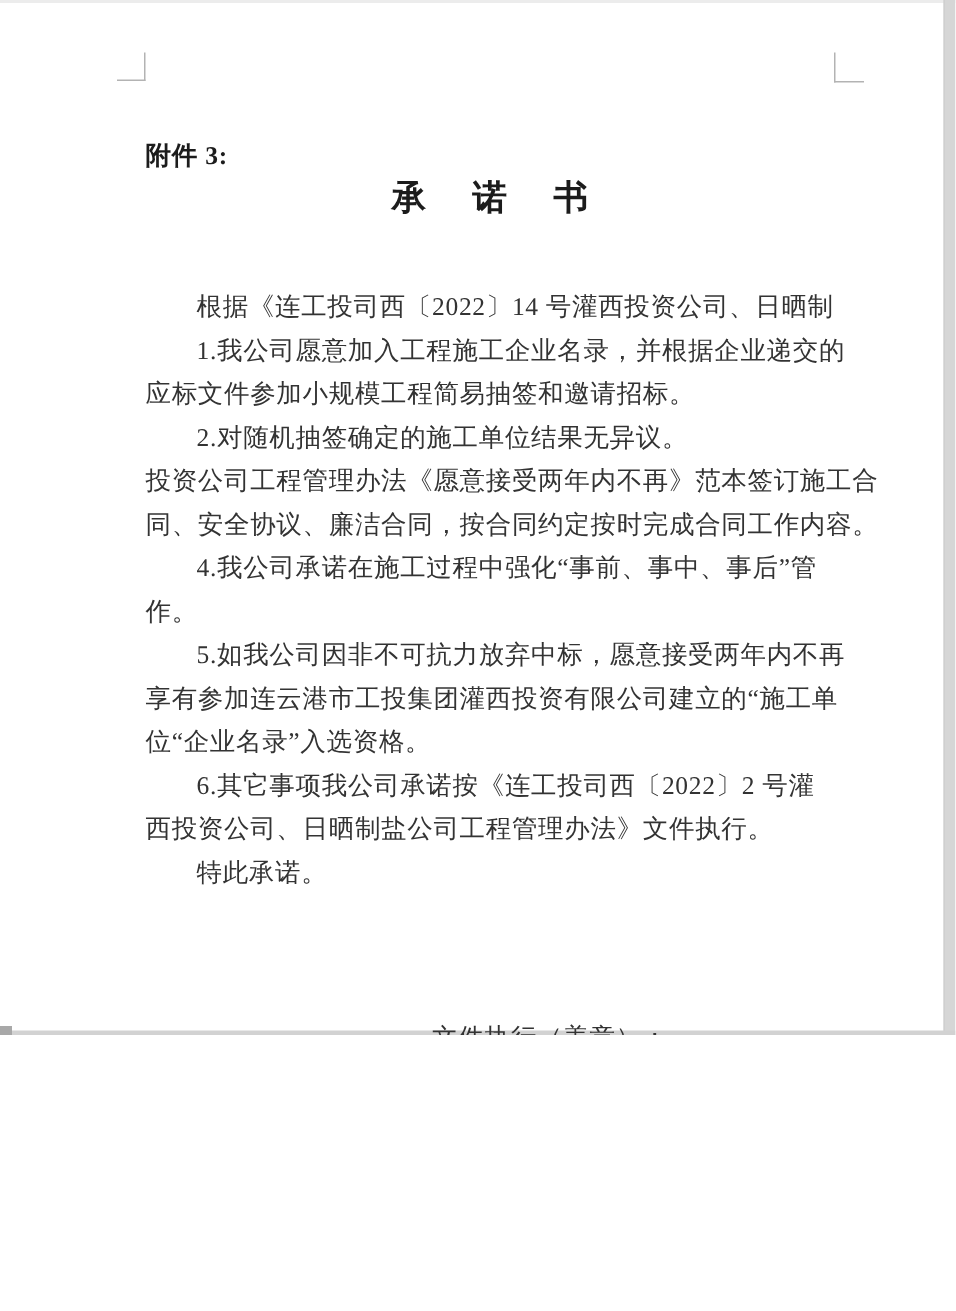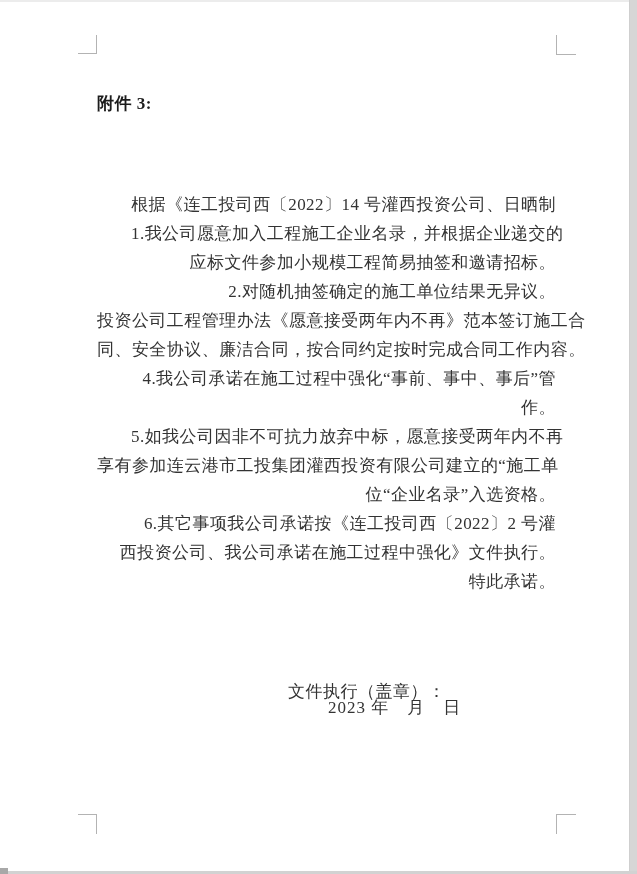--- a/index.html
+++ b/index.html
@@ -9,21 +9,21 @@
     --edge:#d6d6d6;
   }
   html,body{margin:0;padding:0;}
   body{
     width:637px;height:874px;
     background:#ffffff;
     font-family:"Liberation Serif", serif;
     overflow:hidden;
   }
   .page{
-    position:relative;width:637px;height:874px;background:#ffffff;overflow:hidden;
+    position:relative;width:637px;height:690px;background:#ffffff;overflow:hidden;
   }
   
   .edge-top{position:absolute;top:0;left:0;right:0;height:2px;background:#ececec;}
   .edge-right{position:absolute;top:0;right:0;width:7px;height:100%;background:var(--edge);border-left:1px solid #cfcfcf;}
   .edge-bottom{position:absolute;bottom:0;left:0;right:0;height:3px;background:#d2d2d2;}
   .edge-corner{position:absolute;bottom:0;left:0;width:8px;height:6px;background:#a8a8a8;}
   
   .crop{position:absolute;}
   .crop.tl{left:78px;top:35px;width:18px;height:18px;border-right:1px solid var(--crop);border-bottom:1px solid var(--crop);}
   .crop.tr{left:556px;top:35px;width:19px;height:19px;border-left:1px solid var(--crop);border-bottom:1px solid var(--crop);}
@@ -44,21 +44,21 @@
   .salutation{
     position:absolute;top:153px;left:0;
     font-size:17px;font-weight:bold;color:var(--text-strong);
     letter-spacing:0.5px;line-height:26px;white-space:pre;
   }
   .body-text{
     position:absolute;top:190px;left:0;width:459px;
     font-size:17px;color:var(--text);
   }
   .body-text .line{
-    height:29px;line-height:29px;white-space:pre;letter-spacing:0.45px;text-align:right;
+    height:29px;line-height:29px;white-space:pre;letter-spacing:0.45px;
   }
   .body-text .line.indent{text-indent:34px;}
   .signature{
     position:absolute;left:191px;top:684px;
     font-size:17px;color:var(--text);
   }
   .signature .company{white-space:pre;letter-spacing:0.5px;line-height:16px;}
   .signature .date{white-space:pre;letter-spacing:1px;margin-left:40px;line-height:16px;}
 </style>
 </head>
@@ -71,36 +71,37 @@
   <div class="edge-corner"></div>
 
   <div class="crop tl"></div>
   <div class="crop tr"></div>
   <div class="crop bl"></div>
   <div class="crop br"></div>
 
   <div class="content">
     <div class="attachment">附件 3:</div>
 
+    <h1 class="title">承 诺 书</h1>
 
 
     <div class="body-text">
         <div class="line indent">根据《连工投司西〔2022〕14 号灌西投资公司、日晒制</div>
         <div class="line indent">1.我公司愿意加入工程施工企业名录，并根据企业递交的</div>
         <div class="line">应标文件参加小规模工程简易抽签和邀请招标。</div>
         <div class="line indent">2.对随机抽签确定的施工单位结果无异议。</div>
         <div class="line">投资公司工程管理办法《愿意接受两年内不再》范本签订施工合</div>
         <div class="line">同、安全协议、廉洁合同，按合同约定按时完成合同工作内容。</div>
         <div class="line indent">4.我公司承诺在施工过程中强化“事前、事中、事后”管</div>
         <div class="line">作。</div>
         <div class="line indent">5.如我公司因非不可抗力放弃中标，愿意接受两年内不再</div>
         <div class="line">享有参加连云港市工投集团灌西投资有限公司建立的“施工单</div>
         <div class="line">位“企业名录”入选资格。</div>
         <div class="line indent">6.其它事项我公司承诺按《连工投司西〔2022〕2 号灌</div>
-        <div class="line">西投资公司、我公司承诺在施工过程中强化》文件执行。</div>
+        <div class="line">西投资公司、日晒制盐公司工程管理办法》文件执行。</div>
         <div class="line indent">特此承诺。</div>
       </div>
 
     <div class="signature">
       <div class="company">文件执行（盖章）：</div>
       <div class="date">2023 年　月　日</div>
     </div>
   </div>
 </div>
 

